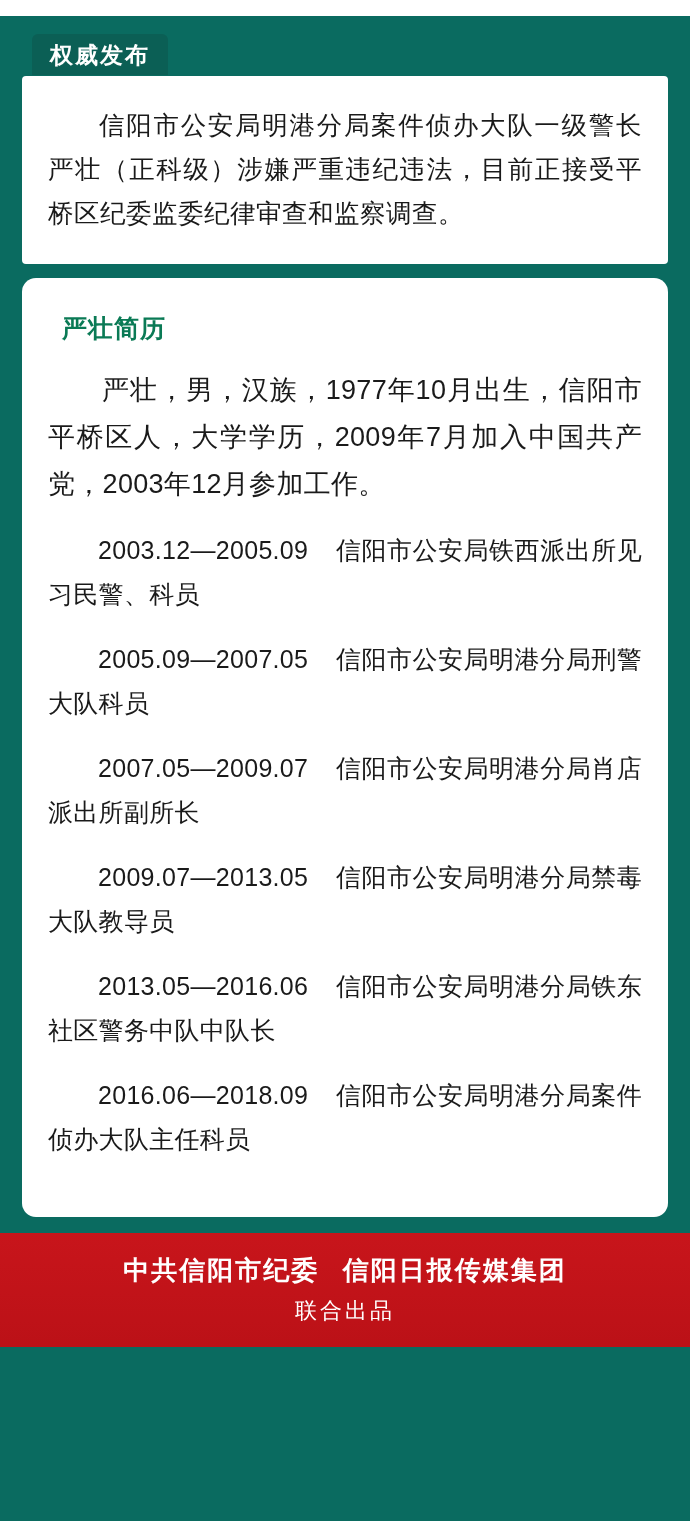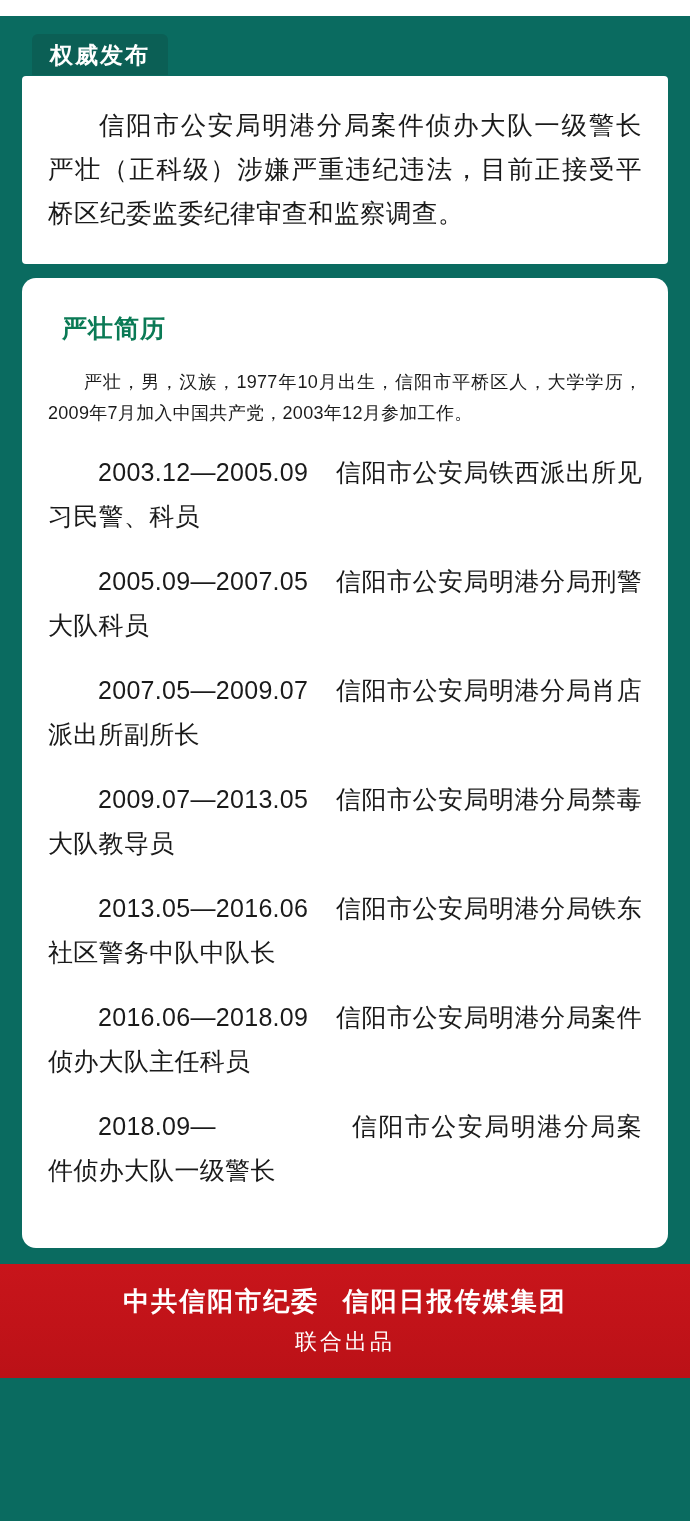--- a/index.html
+++ b/index.html
@@ -73,21 +73,21 @@
     border-radius: 14px;
   }
   .resume-title {
     color: #0a7a55;
     font-size: 25px;
     font-weight: bold;
     letter-spacing: 1px;
     margin: 8px 0 22px 14px;
   }
   .para {
-    font-size: 18px;
+    font-size: 27px;
     line-height: 1.74;
     color: #1a1a1a;
     text-indent: 2em;
     text-align: justify;
     margin: 0 0 22px 0;
     letter-spacing: 0.3px;
   }
   .para:last-child { margin-bottom: 0; }
   .entry {
     font-size: 25px;
@@ -148,21 +148,20 @@
   <div class="card resume-card">
     <div class="resume-title">严壮简历</div>
     <div class="para">严壮，男，汉族，1977年10月出生，信阳市平桥区人，大学学历，2009年7月加入中国共产党，2003年12月参加工作。</div>
     <div id="entry-list">
         <div class="entry"><span>2003.12—2005.09</span><span class="gap"></span><span>信阳市公安局铁西派出所见习民警、科员</span></div>
         <div class="entry"><span>2005.09—2007.05</span><span class="gap"></span><span>信阳市公安局明港分局刑警大队科员</span></div>
         <div class="entry"><span>2007.05—2009.07</span><span class="gap"></span><span>信阳市公安局明港分局肖店派出所副所长</span></div>
         <div class="entry"><span>2009.07—2013.05</span><span class="gap"></span><span>信阳市公安局明港分局禁毒大队教导员</span></div>
         <div class="entry"><span>2013.05—2016.06</span><span class="gap"></span><span>信阳市公安局明港分局铁东社区警务中队中队长</span></div>
         <div class="entry"><span>2016.06—2018.09</span><span class="gap"></span><span>信阳市公安局明港分局案件侦办大队主任科员</span></div>
-        <div class="entry"><span>2018.09—</span><span class="gap gap-wide"></span><span>信阳市公安局明港分局案件侦办大队一级警长</span></div>
       </div>
   </div>
 
   <div class="footer">
     <div class="footer-line1">
       <span>中共信阳市纪委</span><span class="sep"></span><span>信阳日报传媒集团</span>
     </div>
     <div class="footer-line2">联合出品</div>
   </div>
 

